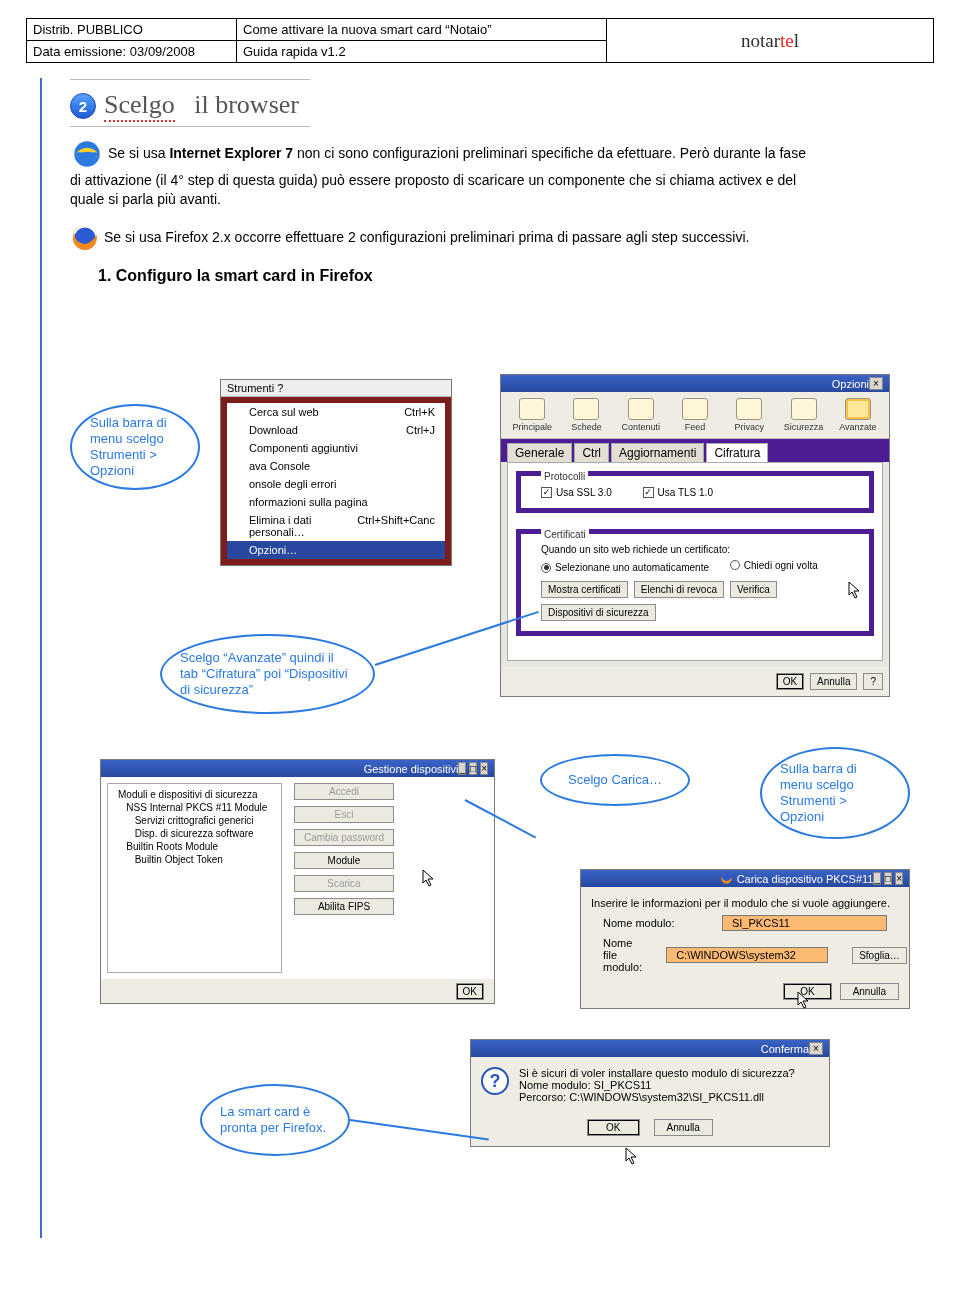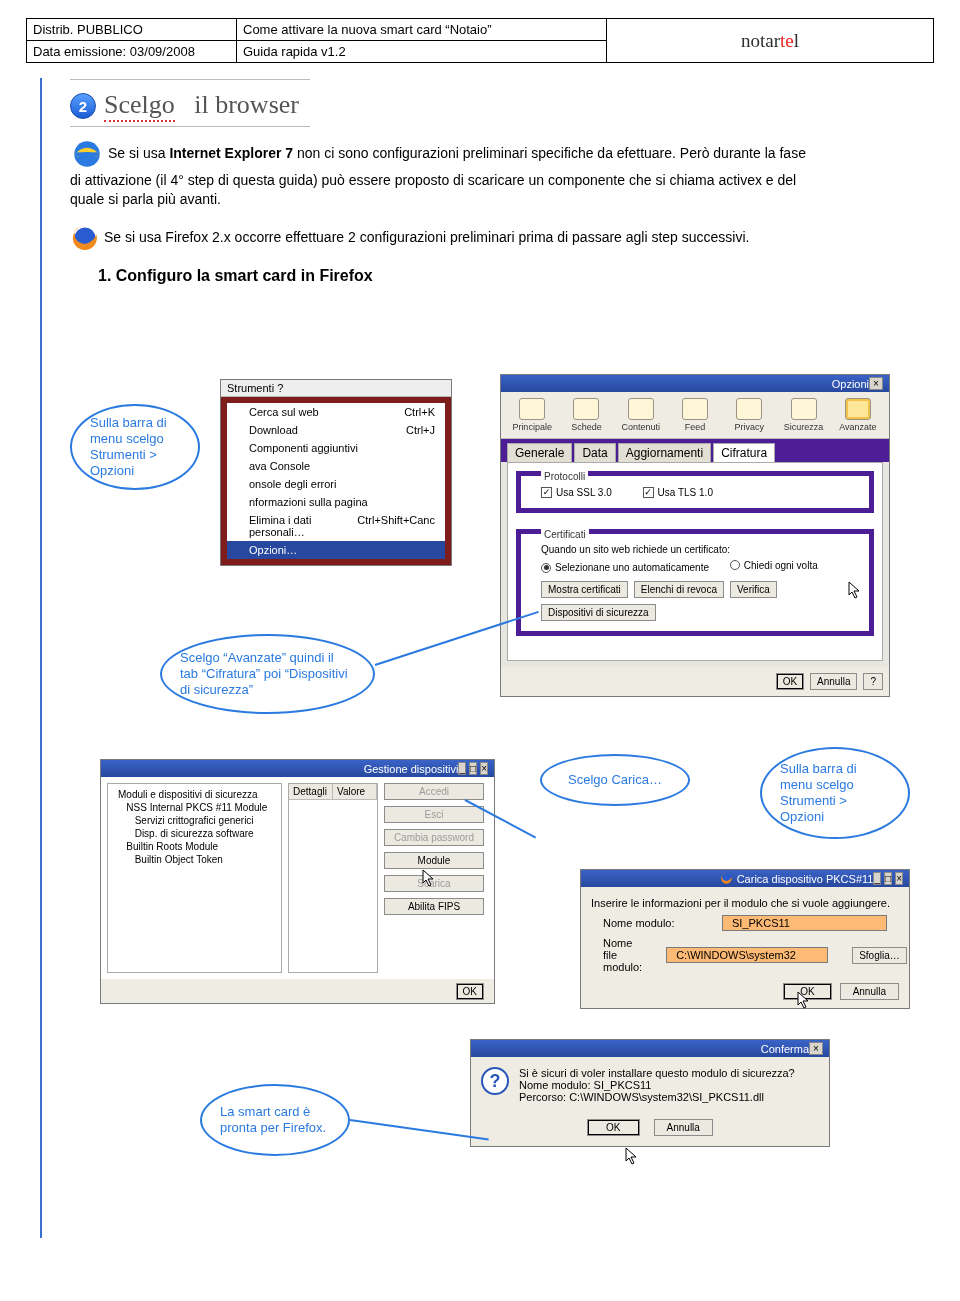--- a/index.html
+++ b/index.html
@@ -229,21 +229,21 @@
         <div class="icn"><div class="ibox"></div><span>Principale</span></div>
         <div class="icn"><div class="ibox"></div><span>Schede</span></div>
         <div class="icn"><div class="ibox"></div><span>Contenuti</span></div>
         <div class="icn"><div class="ibox"></div><span>Feed</span></div>
         <div class="icn"><div class="ibox"></div><span>Privacy</span></div>
         <div class="icn"><div class="ibox"></div><span>Sicurezza</span></div>
         <div class="icn sel"><div class="ibox"></div><span>Avanzate</span></div>
       </div>
       <div class="tabs">
         <div class="tab">Generale</div>
-        <div class="tab">Data</div>
+        <div class="tab">Ctrl</div>
         <div class="tab">Aggiornamenti</div>
         <div class="tab act">Cifratura</div>
       </div>
       <div class="panel">
         <div class="fieldset">
           <span class="legend">Protocolli</span>
           <div class="fieldset-body">
             <span class="chk">
                 <span class="box">✓</span>
                 <span>Usa SSL 3.0</span>
@@ -299,26 +299,20 @@
       </div>
       <div class="body">
         <div class="tree">
           <div>Moduli e dispositivi di sicurezza</div>
           <div>&nbsp;&nbsp;&nbsp;NSS Internal PKCS #11 Module</div>
           <div>&nbsp;&nbsp;&nbsp;&nbsp;&nbsp;&nbsp;Servizi crittografici generici</div>
           <div>&nbsp;&nbsp;&nbsp;&nbsp;&nbsp;&nbsp;Disp. di sicurezza software</div>
           <div>&nbsp;&nbsp;&nbsp;Builtin Roots Module</div>
           <div>&nbsp;&nbsp;&nbsp;&nbsp;&nbsp;&nbsp;Builtin Object Token</div>
         </div>
-        <div class="cols">
-          <div class="th">
-              <span>Dettagli</span>
-              <span>Valore</span>
-            </div>
-        </div>
         <div class="side">
           <div class="wbtn dis">Accedi</div>
           <div class="wbtn dis">Esci</div>
           <div class="wbtn dis">Cambia password</div>
           <div class="wbtn">Module</div>
           <div class="wbtn dis">Scarica</div>
           <div class="wbtn">Abilita FIPS</div>
         </div>
       </div>
       <div class="gest-bot"><span class="wbtn def">OK</span></div>

